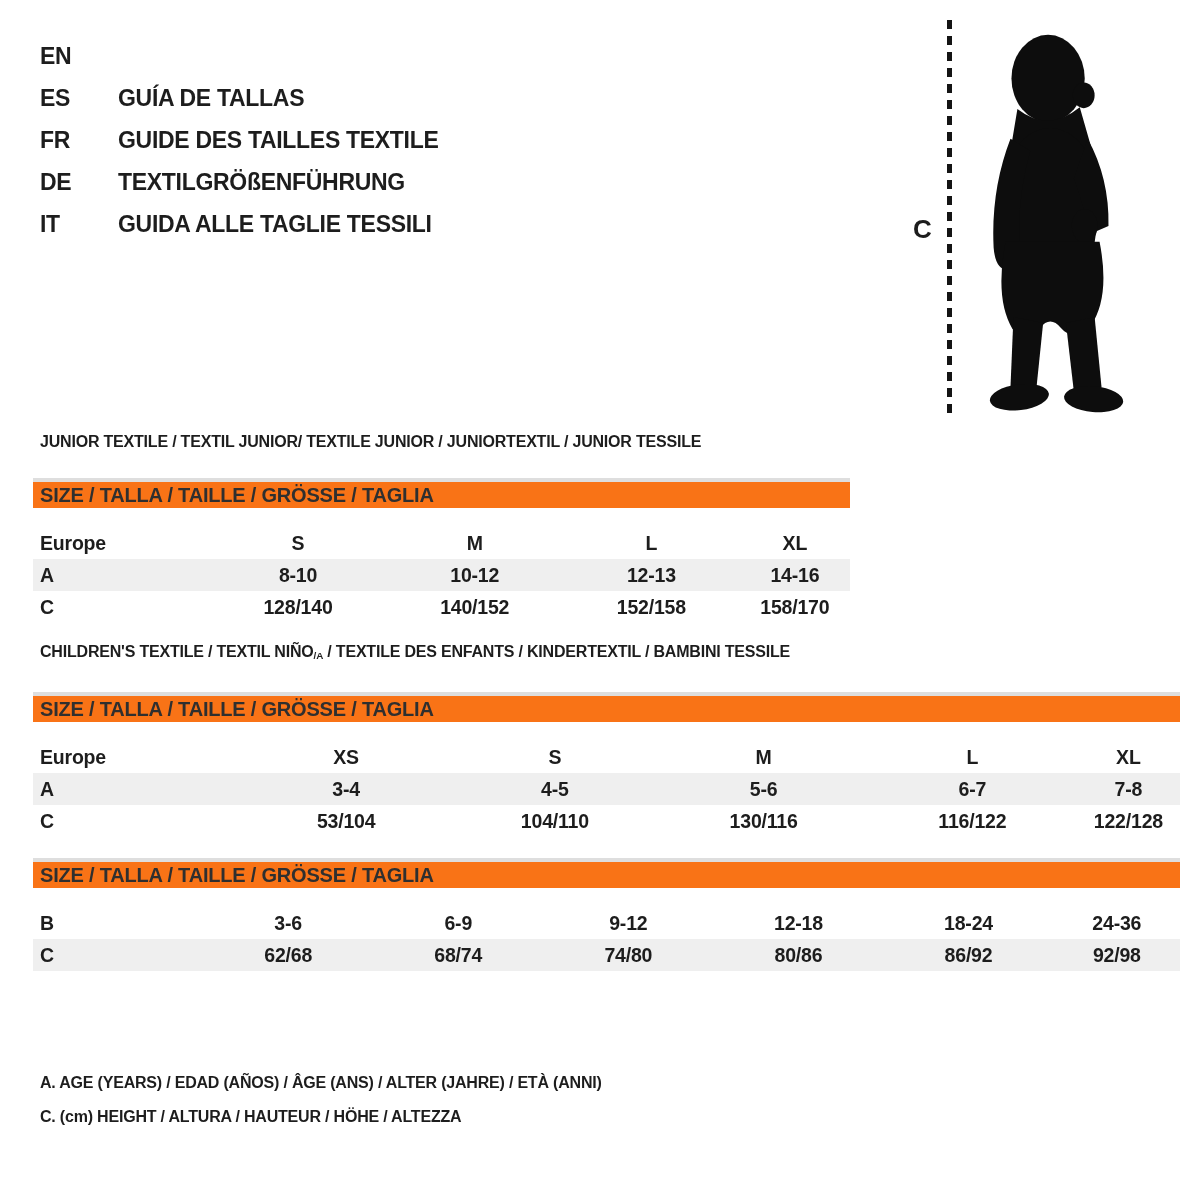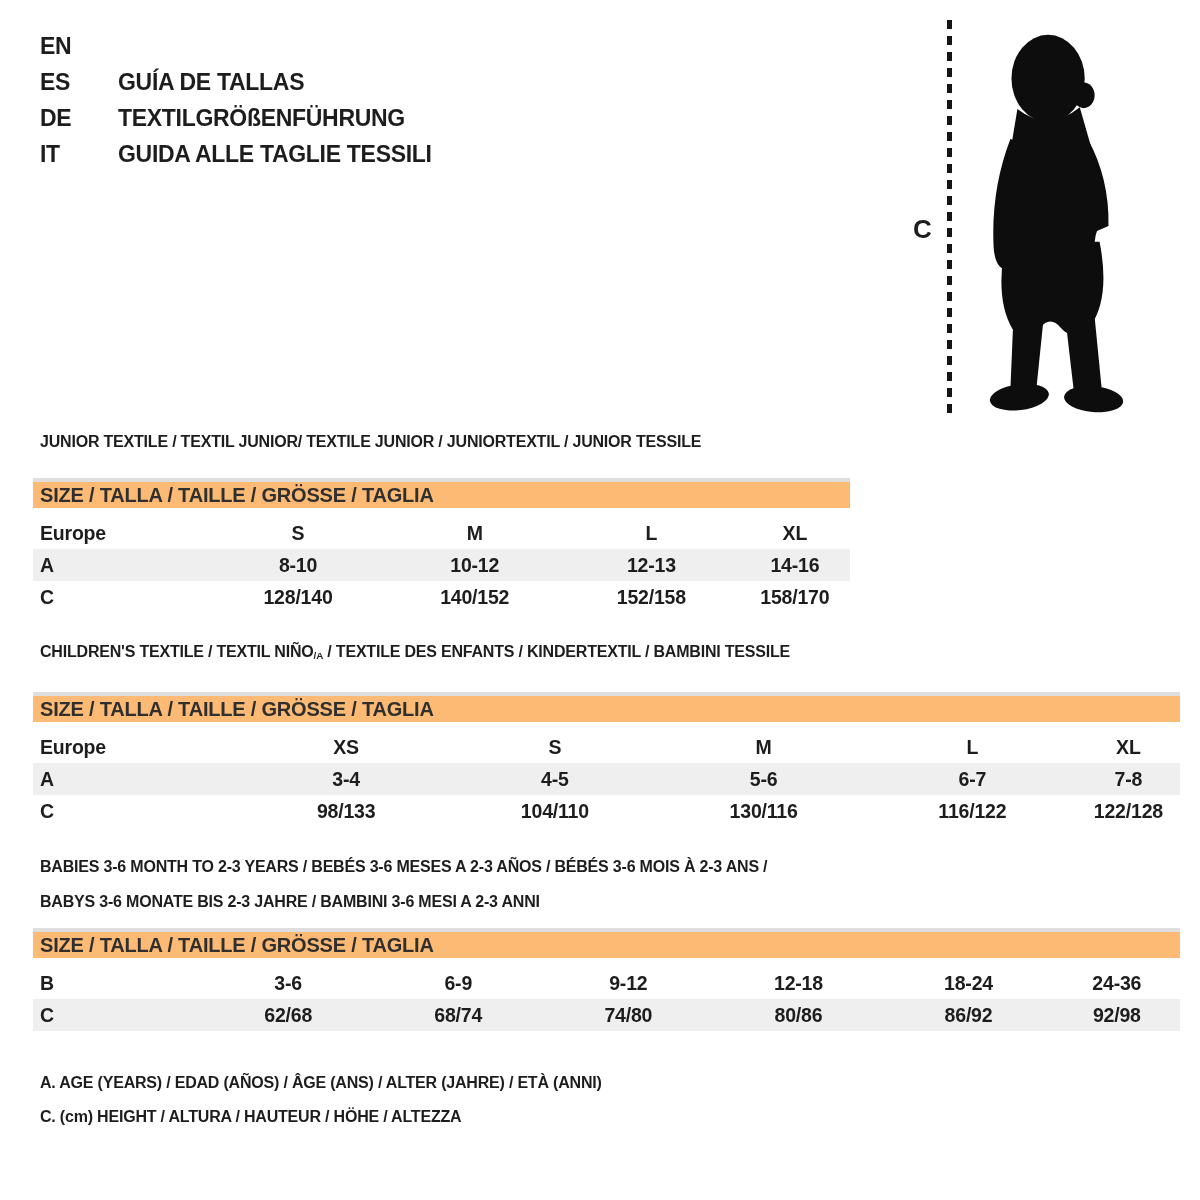--- a/index.html
+++ b/index.html
@@ -2,46 +2,46 @@
 <html><head>
 <meta charset="utf-8">
 <style>
   html,body{margin:0;padding:0;background:#fff;}
   .canvas{
     position:relative;width:1200px;height:1200px;background:#ffffff;
     font-family:"Liberation Sans", sans-serif;color:#1d1d1d;overflow:hidden;
   }
   
   .languages{position:absolute;left:40px;top:28px;}
-  .lang-row{display:flex;height:36px;align-items:center;}
+  .lang-row{display:flex;height:36px;align-items:flex-end;margin-top:6px;}
   .lang-code{width:78px;font-weight:700;font-size:23px;letter-spacing:-0.3px;}
   .lang-title{font-weight:700;font-size:23px;letter-spacing:-0.3px;}
   
   .figure{position:absolute;left:905px;top:16px;width:260px;height:406px;}
   .c-label{position:absolute;left:8px;top:198px;font-size:26px;font-weight:700;}
   .dash-line{
     position:absolute;left:42px;top:4px;width:5px;height:398px;
     background:repeating-linear-gradient(to bottom,#141414 0 9px,transparent 9px 16px);
   }
   .figure svg{position:absolute;left:66px;top:6px;width:172px;height:396px;}
   
   .section{position:absolute;}
   .section h2{
     margin:0 0 0 7px;font-size:16px;font-weight:700;letter-spacing:-0.2px;
     line-height:24px;white-space:nowrap;
   }
   .section h2.two-line{line-height:35px;}
   .sub-a{font-size:0.62em;vertical-align:-0.22em;}
   .size-bar{
-    height:26px;line-height:26px;background:#fdba74;border-top:4px solid #dedede;
+    height:26px;line-height:26px;background:#f97316;border-top:4px solid #dedede;
     font-size:20px;font-weight:700;color:#2f2f2f;padding-left:7px;letter-spacing:-0.2px;
   }
   .size-bar.gap-junior,.size-bar.gap-children{margin-top:24px;}
   .size-bar.gap-babies{margin-top:9px;}
-  table{width:100%;border-collapse:collapse;margin-top:9px;table-layout:fixed;}
+  table{width:100%;border-collapse:collapse;margin-top:19px;table-layout:fixed;}
   td{
     height:32px;font-size:19.5px;font-weight:700;text-align:center;
     letter-spacing:-0.2px;padding:0;
   }
   td.label{text-align:left;padding-left:7px;}
   tr.alt{background:#efefef;}
   .junior{left:33px;top:430px;width:817px;}
   .children{left:33px;top:640px;width:1147px;}
   .babies{left:33px;top:849px;width:1147px;}
   .junior col.c-label{width:13.5%;}
@@ -59,20 +59,24 @@
 
 <div class="canvas">
 
   <div class="languages">
     <div class="lang-row">
       <span class="lang-code">EN</span>
     </div>
     <div class="lang-row">
       <span class="lang-code">ES</span>
       <span class="lang-title">GUÍA DE TALLAS</span>
+    </div>
+    <div class="lang-row">
+      <span class="lang-code">FR</span>
+      <span class="lang-title">GUIDE DES TAILLES TEXTILE</span>
     </div>
     <div class="lang-row">
       <span class="lang-code">DE</span>
       <span class="lang-title">TEXTILGRÖßENFÜHRUNG</span>
     </div>
     <div class="lang-row">
       <span class="lang-code">IT</span>
       <span class="lang-title">GUIDA ALLE TAGLIE TESSILI</span>
     </div>
   </div>
@@ -163,32 +167,31 @@
       <tr class="alt">
         <td class="label">A</td>
         <td>3-4</td>
         <td>4-5</td>
         <td>5-6</td>
         <td>6-7</td>
         <td>7-8</td>
       </tr>
       <tr>
         <td class="label">C</td>
-        <td>98/133</td>
+        <td>53/104</td>
         <td>104/110</td>
         <td>130/116</td>
         <td>116/122</td>
         <td>122/128</td>
       </tr>
     </tbody>
       </table>
   </div>
 
   <div class="section babies">
-    <h2 class="two-line"><span>BABIES 3-6 MONTH TO 2-3 YEARS / BEBÉS 3-6 MESES A 2-3 AÑOS / BÉBÉS 3-6 MOIS À 2-3 ANS /</span><br><span>BABYS 3-6 MONATE BIS 2-3 JAHRE / BAMBINI 3-6 MESI A 2-3 ANNI</span></h2>
     <div class="size-bar gap-babies">
       <span>SIZE / TALLA / TAILLE / GRÖSSE / TAGLIA</span>
     </div>
     <table>
       <colgroup>
           <col class="c-label">
           <col class="c-data">
           <col class="c-data">
           <col class="c-data">
           <col class="c-data">

